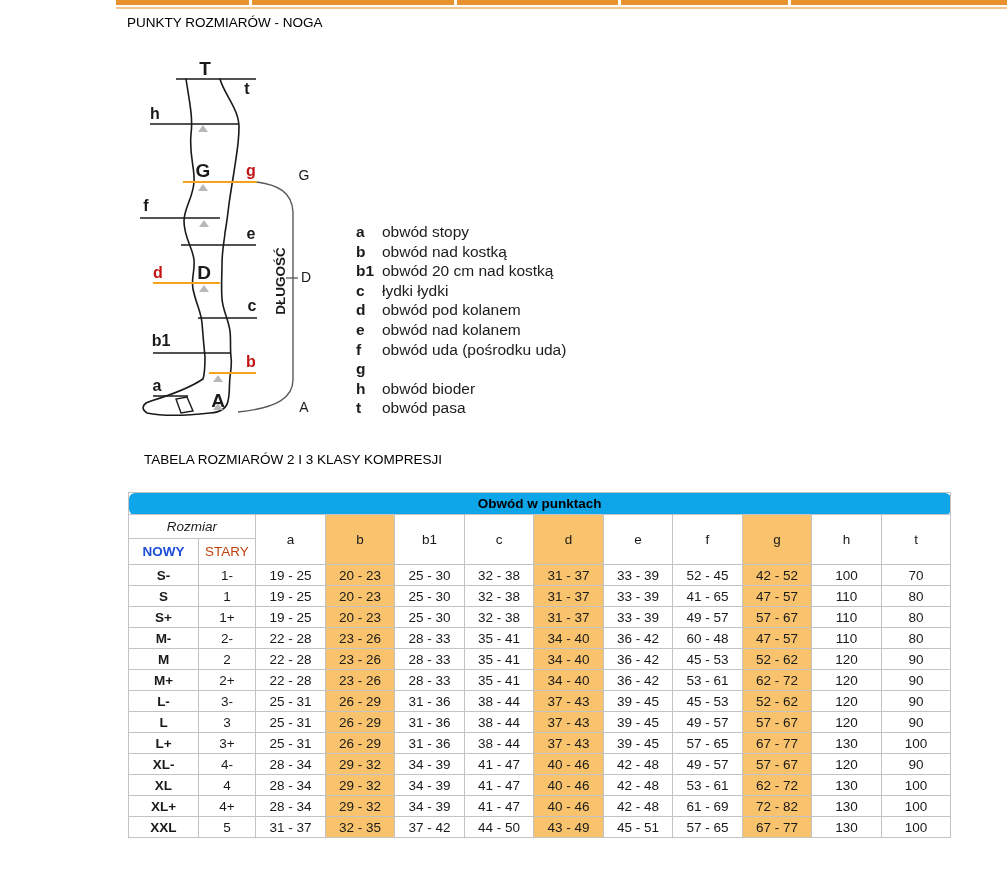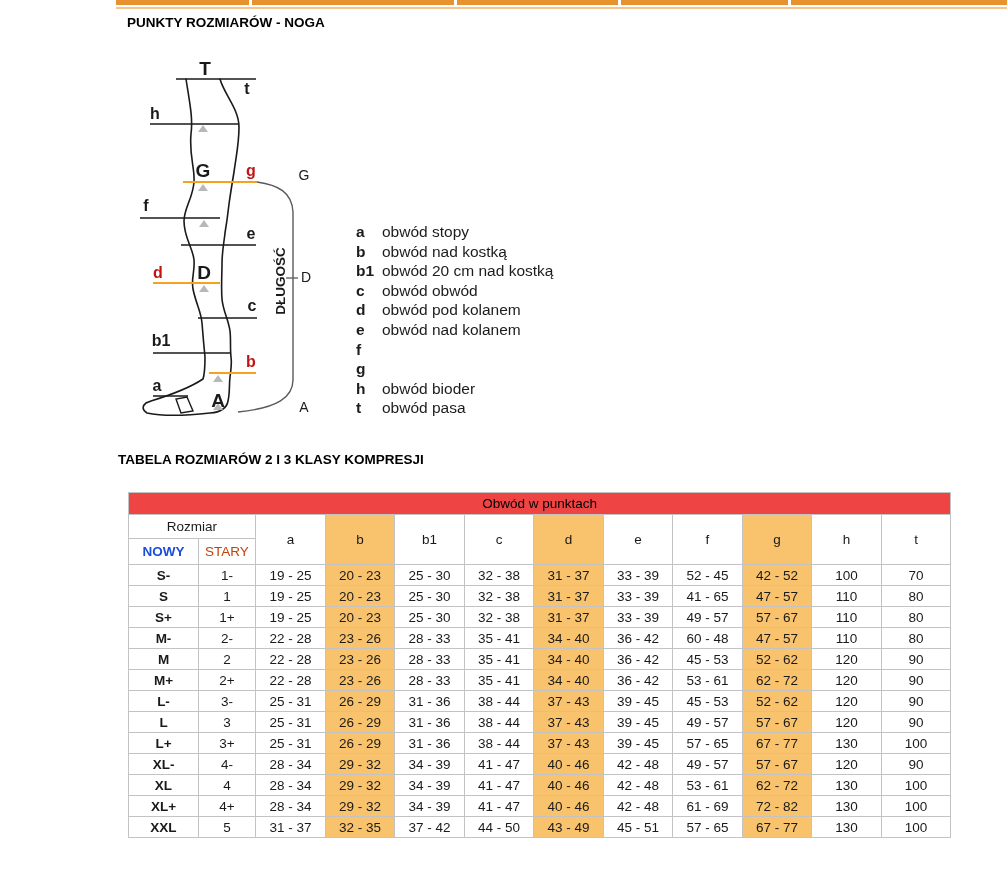--- a/index.html
+++ b/index.html
@@ -2,43 +2,43 @@
 <html><head>
 <meta charset="utf-8">
 <style>
   html,body{margin:0;padding:0;background:#fff;font-family:"Liberation Sans",sans-serif;}
   .page{position:relative;width:1007px;height:885px;background:#fff;overflow:hidden;}
 
   
   .topbar-seg{position:absolute;top:0;height:5px;background:#E8922F;}
   .topbar-underline{position:absolute;top:7px;left:116px;width:891px;height:2px;background:#F4C48E;}
 
-  .sec-title{position:absolute;font-size:13.5px;font-weight:bold;color:#000;white-space:nowrap;}
+  .sec-title{position:absolute;font-size:13.5px;font-weight:normal;color:#000;white-space:nowrap;}
   #title1{left:127px;top:15px;}
-  #title2{left:118px;top:452px;}
+  #title2{left:144px;top:452px;}
 
   
   .diagram{position:absolute;left:130px;top:60px;width:210px;height:365px;}
   svg text{font-family:"Liberation Sans",sans-serif;fill:#1a1a1a;}
   .lbl-big{font-size:19px;font-weight:bold;}
   .lbl{font-size:16px;font-weight:bold;}
   .lbl-red{fill:#C21414;}
   .lbl-br{font-size:14px;}
   .lbl-len{font-size:13.5px;font-weight:bold;}
 
   
   .legend{position:absolute;left:356px;top:222px;font-size:15.5px;color:#1c1c1c;line-height:19.6px;}
   .legend .row{display:flex;}
   .legend .key{font-weight:bold;width:26px;flex:0 0 26px;}
 
   
   .size-table{position:absolute;left:128px;top:492px;width:822px;border-collapse:collapse;table-layout:fixed;font-size:13.5px;color:#1a1a1a;}
   .size-table th,.size-table td{border:1px solid #c3c3c3;text-align:center;padding:0;overflow:hidden;}
-  .size-table .caption{background:#ef4444;height:21px;font-weight:normal;color:#000;}
-  .size-table .rozmiar{height:23px;font-weight:normal;}
+  .size-table .caption{background:#0ea5e9;height:21px;font-weight:bold;color:#000;border-radius:6px;}
+  .size-table .rozmiar{height:23px;font-weight:normal;font-style:italic;}
   .size-table .colhead{font-weight:normal;}
   .size-table .nowy-h{color:#1d4ed8;font-weight:bold;height:25px;}
   .size-table .stary-h{color:#c2410c;font-weight:normal;}
   .size-table td{height:20px;}
   .size-table .hl{background:#F8C36C;}
   .size-table td.nowy{font-weight:bold;}
 </style>
 </head>
 <body>
 
@@ -111,32 +111,33 @@
     <div class="row">
         <span class="key">b</span>
         <span>obwód nad kostką</span>
       </div>
     <div class="row">
         <span class="key">b1</span>
         <span>obwód 20 cm nad kostką</span>
       </div>
     <div class="row">
         <span class="key">c</span>
-        <span>obwód obwód</span>
+        <span>łydki łydki</span>
       </div>
     <div class="row">
         <span class="key">d</span>
         <span>obwód pod kolanem</span>
       </div>
     <div class="row">
         <span class="key">e</span>
         <span>obwód nad kolanem</span>
       </div>
     <div class="row">
         <span class="key">f</span>
+        <span>obwód uda (pośrodku uda)</span>
       </div>
     <div class="row">
         <span class="key">g</span>
       </div>
     <div class="row">
         <span class="key">h</span>
         <span>obwód bioder</span>
       </div>
     <div class="row">
         <span class="key">t</span>

